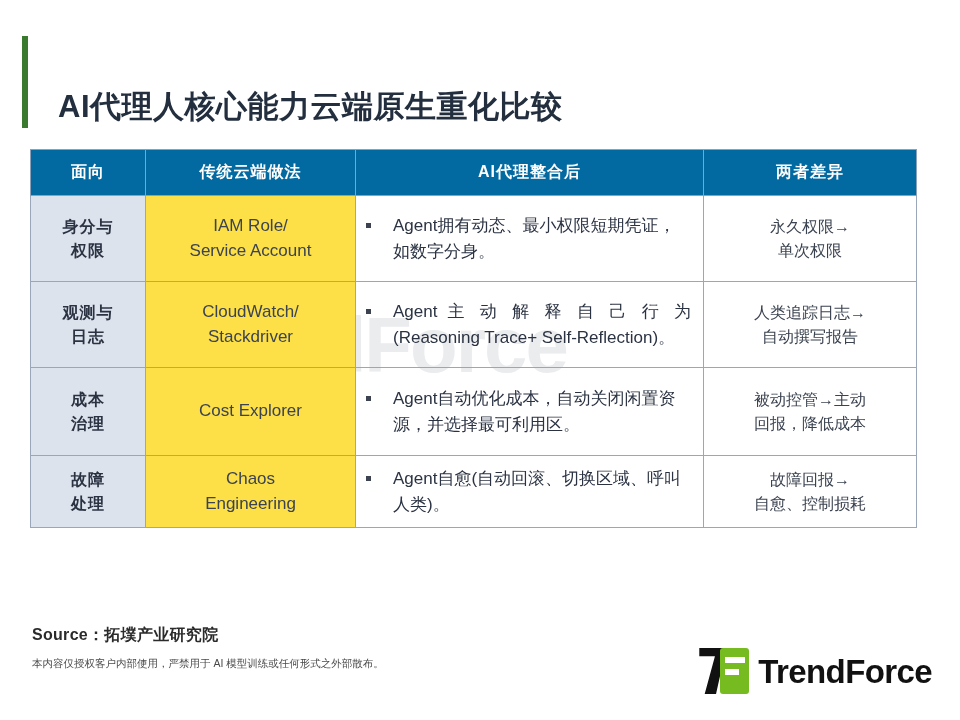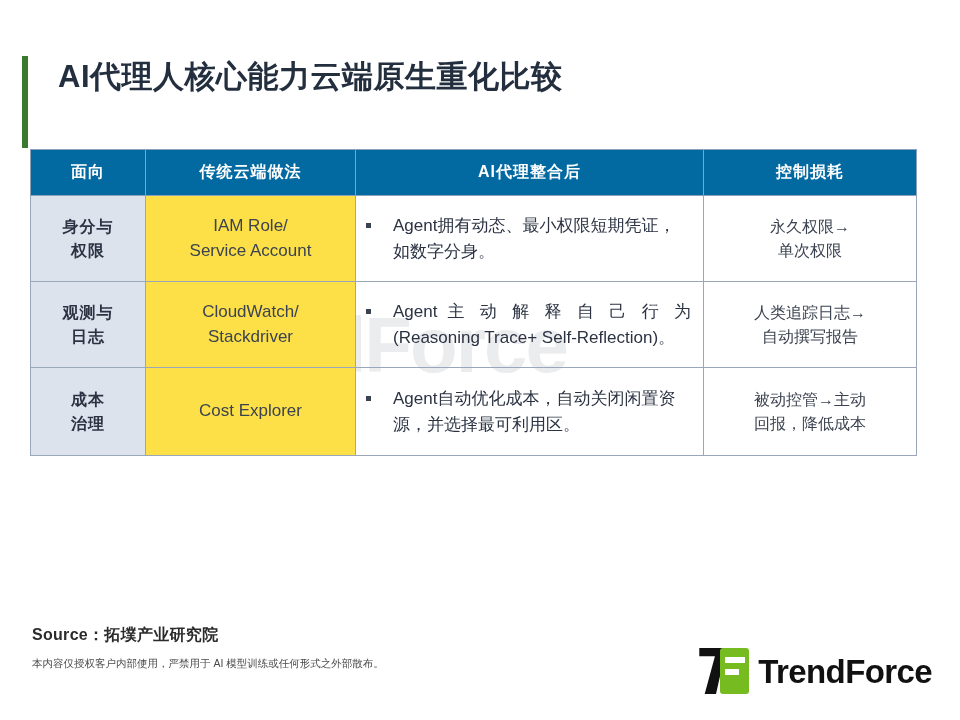--- a/index.html
+++ b/index.html
@@ -66,24 +66,24 @@
     font-weight: bold;
     color: #ebecee;
     letter-spacing: -2px;
     line-height: 1;
   }
 
   
   .title-wrap {
     position: absolute;
     left: 22px;
-    top: 56px;
+    top: 36px;
     height: 92px;
     display: flex;
-    align-items: flex-start;
+    align-items: flex-end;
     z-index: 2;
   }
   .title-bar {
     width: 6px;
     height: 92px;
     background: #3a7a2e;
     flex: 0 0 auto;
   }
   .title-text {
     margin-left: 30px;
@@ -268,21 +268,21 @@
       <col style="width:115px">
       <col style="width:210px">
       <col style="width:348px">
       <col style="width:213px">
     </colgroup>
     <thead>
       <tr>
         <th>面向</th>
         <th>传统云端做法</th>
         <th>AI代理整合后</th>
-        <th>控制损耗</th>
+        <th>两者差异</th>
       </tr>
     </thead>
     <tbody>
 
       <tr style="height:86px">
         <td class="c-aspect">身分与<br>权限</td>
         <td class="c-trad">IAM Role/<br>Service Account</td>
         <td class="c-agent">
           <div class="bullet-row">
             <span class="bullet-sq"></span>
@@ -310,20 +310,31 @@
         <td class="c-trad">Cost Explorer</td>
         <td class="c-agent">
           <div class="bullet-row">
             <span class="bullet-sq"></span>
             <span class="bullet-body nojust">Agent自动优化成本，自动关闭闲置资源，并选择最可利用区。</span>
           </div>
         </td>
         <td class="c-diff">被动控管→主动<br>回报，降低成本</td>
       </tr>
 
+      <tr style="height:72px">
+        <td class="c-aspect">故障<br>处理</td>
+        <td class="c-trad">Chaos<br>Engineering</td>
+        <td class="c-agent">
+          <div class="bullet-row">
+            <span class="bullet-sq"></span>
+            <span class="bullet-body nojust">Agent自愈(自动回滚、切换区域、呼叫人类)。</span>
+          </div>
+        </td>
+        <td class="c-diff">故障回报→<br>自愈、控制损耗</td>
+      </tr>
     </tbody>
   </table>
 </div>
 
 <div class="footer">
   <div class="source-line">Source：拓墣产业研究院</div>
   <div class="disclaimer">
     <div>本内容仅授权客户内部使用，严禁用于 AI 模型训练或任何形式之外部散布。</div>
   </div>
 </div>

